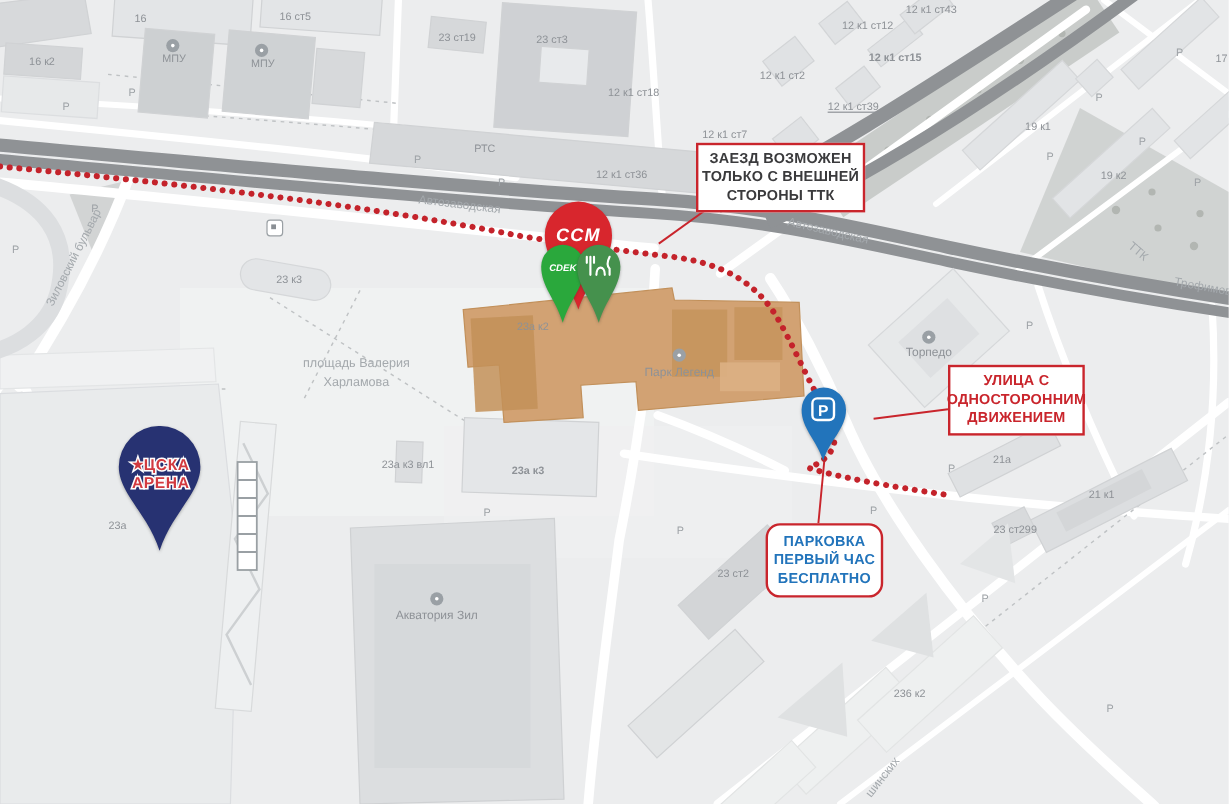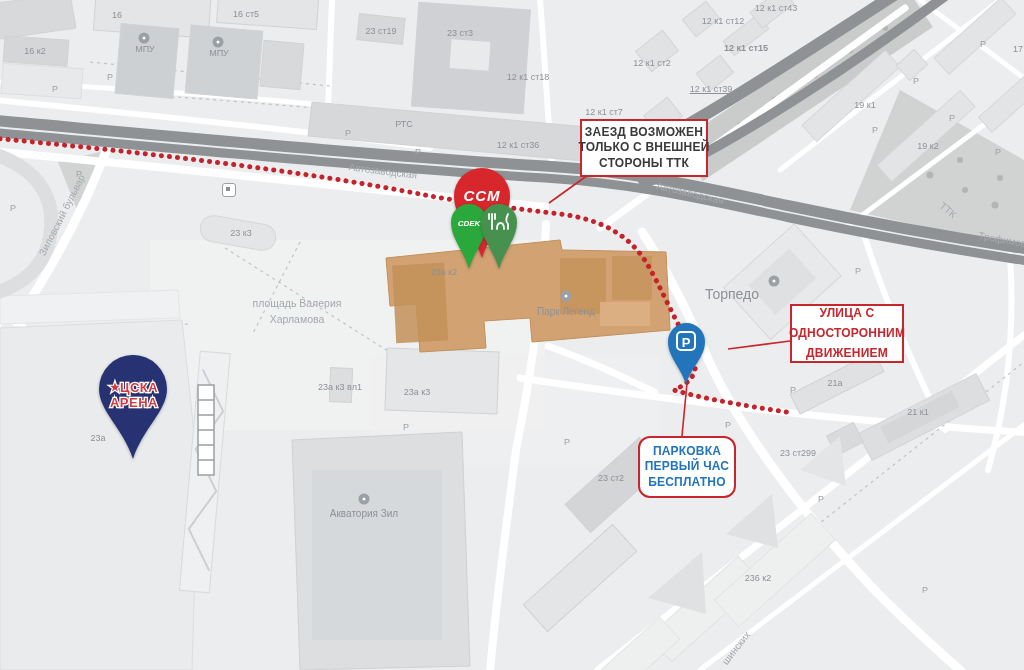--- a/index.html
+++ b/index.html
@@ -13,21 +13,21 @@
   .poi-dot{position:absolute;width:11px;height:11px;border-radius:50%;background:#9aa0a5;transform:translate(-50%,-50%);}
   .poi-dot:after{content:"";position:absolute;left:4px;top:4px;width:3px;height:3px;border-radius:50%;background:#fff;}
   .bus-badge{position:absolute;width:12px;height:12px;background:#fff;border:1px solid #9aa0a4;border-radius:3px;transform:translate(-50%,-50%);}
   .bus-badge:after{content:"";position:absolute;left:3px;top:3px;width:4px;height:4px;background:#8a8f94;}
   .pin{position:absolute;z-index:3;filter:drop-shadow(0 1px 1.5px rgba(40,40,40,.35));}
   .callout{position:absolute;z-index:4;box-sizing:border-box;background:#fff;border:2px solid var(--callout_border);
            display:flex;flex-direction:column;align-items:center;justify-content:center;
            font-weight:bold;font-size:12px;line-height:1.28;letter-spacing:.2px;text-align:center;white-space:nowrap;}
   .callout span{display:block;}
   #callout-1{color:var(--callout1_text);}
-  #callout-2{color:var(--callout2_text);justify-content:space-between;}
+  #callout-2{color:var(--callout2_text);}
   #callout-3{color:var(--callout3_text);border-radius:12px;}
 </style>
 </head>
 <body>
 
 <div id="map">
 
   <svg id="geo" width="1024" height="670" viewBox="0 0 1024 670">
 
     <rect x="150" y="240" width="395" height="190" fill="#f1f2f3" opacity="0.8"></rect>
@@ -195,28 +195,28 @@
       <span class="map-label" style="left: 746px; top: 48px; transform: translate(-50%, -50%); font-weight: bold;">12 к1 ст15</span>
       <span class="map-label" style="left: 711px; top: 89px; transform: translate(-50%, -50%); text-decoration: underline;">12 к1 ст39</span>
       <span class="map-label" style="left: 604px; top: 112px; transform: translate(-50%, -50%); text-align: right;">12 к1 ст7</span>
       <span class="map-label" style="left: 865px; top: 105px; transform: translate(-50%, -50%);">19 к1</span>
       <span class="map-label" style="left: 928px; top: 146px; transform: translate(-50%, -50%);">19 к2</span>
       <span class="map-label" style="left: 1018px; top: 49px; transform: translate(-50%, -50%);">17</span>
       <span class="map-label" style="left: 241px; top: 233px; transform: translate(-50%, -50%);">23 к3</span>
       <span class="map-label" style="left: 444px; top: 272px; transform: translate(-50%, -50%);">23а к2</span>
       <span class="map-label" style="left: 566px; top: 311px; font-size: 10px; transform: translate(-50%, -50%);">Парк Легенд</span>
       <span class="map-label" style="left: 340px; top: 387px; transform: translate(-50%, -50%); text-align: center;">23а к3 вл1</span>
-      <span class="map-label" style="left: 417px; top: 392px; transform: translate(-50%, -50%);">23а к3</span>
+      <span class="map-label" style="left: 440px; top: 392px; transform: translate(-50%, -50%); font-weight: bold;">23а к3</span>
       <span class="map-label" style="left: 98px; top: 438px; transform: translate(-50%, -50%);">23а</span>
-      <span class="map-label" style="left: 732px; top: 294px; font-size: 14px; transform: translate(-50%, -50%); text-align: center;">Торпедо</span>
+      <span class="map-label" style="left: 774px; top: 294px; font-size: 10px; transform: translate(-50%, -50%); text-align: center;">Торпедо</span>
       <span class="map-label" style="left: 364px; top: 513px; font-size: 10px; transform: translate(-50%, -50%);">Акватория Зил</span>
       <span class="map-label" style="left: 611px; top: 478px; transform: translate(-50%, -50%);">23 ст2</span>
       <span class="map-label" style="left: 835px; top: 383px; transform: translate(-50%, -50%);">21а</span>
       <span class="map-label" style="left: 918px; top: 412px; transform: translate(-50%, -50%);">21 к1</span>
-      <span class="map-label" style="left: 798px; top: 441px; transform: translate(-50%, -50%); margin-top: 12px;">23 ст299</span>
+      <span class="map-label" style="left: 846px; top: 441px; transform: translate(-50%, -50%);">23 ст299</span>
       <span class="map-label" style="left: 758px; top: 578px; transform: translate(-50%, -50%);">236 к2</span>
       <span class="map-label street" style="left: 297px; top: 303px; font-size: 10.5px; transform: translate(-50%, -50%);">площадь Валерия</span>
       <span class="map-label street" style="left: 297px; top: 319px; font-size: 10.5px; transform: translate(-50%, -50%);">Харламова</span>
       <span class="map-label street" style="left: 383px; top: 171px; transform: translate(-50%, -50%) rotate(7deg);">Автозаводская</span>
       <span class="map-label street" style="left: 690px; top: 193px; transform: translate(-50%, -50%) rotate(13deg);">Автозаводская</span>
       <span class="map-label street" style="left: 62px; top: 215px; transform: translate(-50%, -50%) rotate(-63deg);">Зиловский бульвар</span>
       <span class="map-label street" style="left: 948px; top: 210px; transform: translate(-50%, -50%) rotate(40deg);">ТТК</span>
       <span class="map-label street" style="left: 1005px; top: 240px; transform: translate(-50%, -50%) rotate(10deg);">Трофимова</span>
       <span class="map-label street" style="left: 736px; top: 648px; transform: translate(-50%, -50%) rotate(-52deg);">шинских</span>
       <span class="p-marker" style="left: 13px; top: 208px;">Р</span>
@@ -280,21 +280,21 @@
   </div>
 
   <div class="pin" style="left:665px;top:322px;">
     <svg width="42" height="64" viewBox="0 0 42 64">
       <path d="M21,62 C15,44 3,35 3,19.5 A18.5,18.5 0 1 1 40,19.5 C40,35 27,44 21,62 Z" fill="var(--parking_blue)"></path>
       <rect x="12" y="10" width="18" height="18" rx="4" fill="none" stroke="#ffffff" stroke-width="2"></rect>
       <text x="21" y="24.5" text-anchor="middle" font-size="13" font-weight="bold" fill="#ffffff" font-family="Liberation Sans,sans-serif">P</text>
     </svg>
   </div>
 
-  <div id="callout-1" class="callout" style="left:580px;top:119px;width:128px;height:58px;">
+  <div id="callout-1" class="callout" style="left:580px;top:119px;width:141px;height:58px;">
     <span>ЗАЕЗД ВОЗМОЖЕН</span>
     <span>ТОЛЬКО С ВНЕШНЕЙ</span>
     <span>СТОРОНЫ ТТК</span>
   </div>
   <div id="callout-2" class="callout" style="left:790px;top:304px;width:114px;height:59px;">
     <span>УЛИЦА С</span>
     <span>ОДНОСТОРОННИМ</span>
     <span>ДВИЖЕНИЕМ</span>
   </div>
   <div id="callout-3" class="callout" style="left:638px;top:436px;width:98px;height:62px;">

